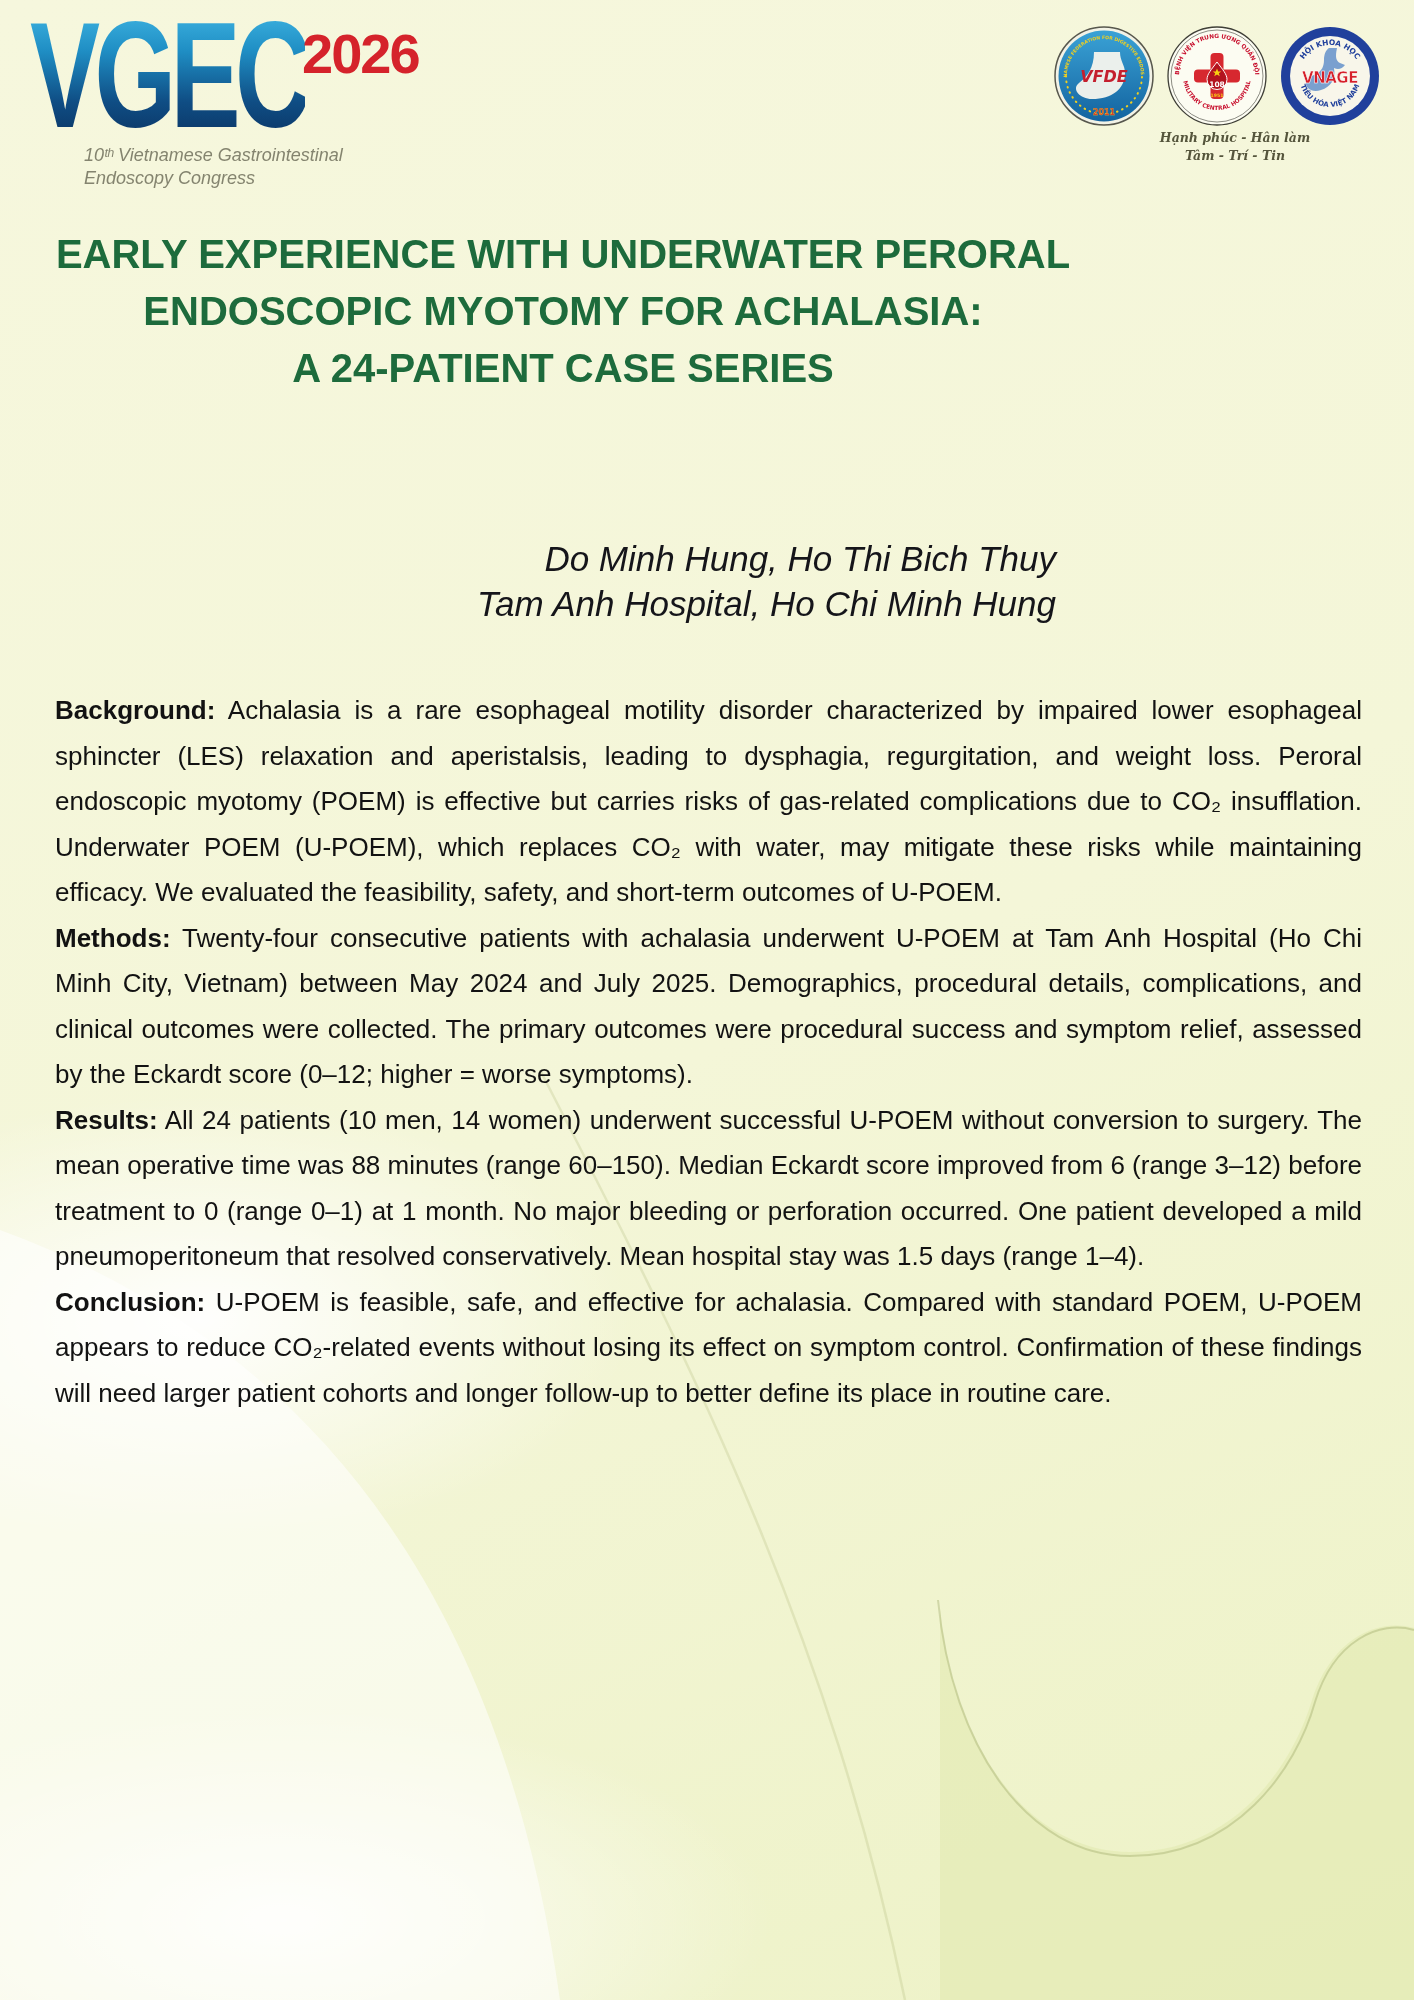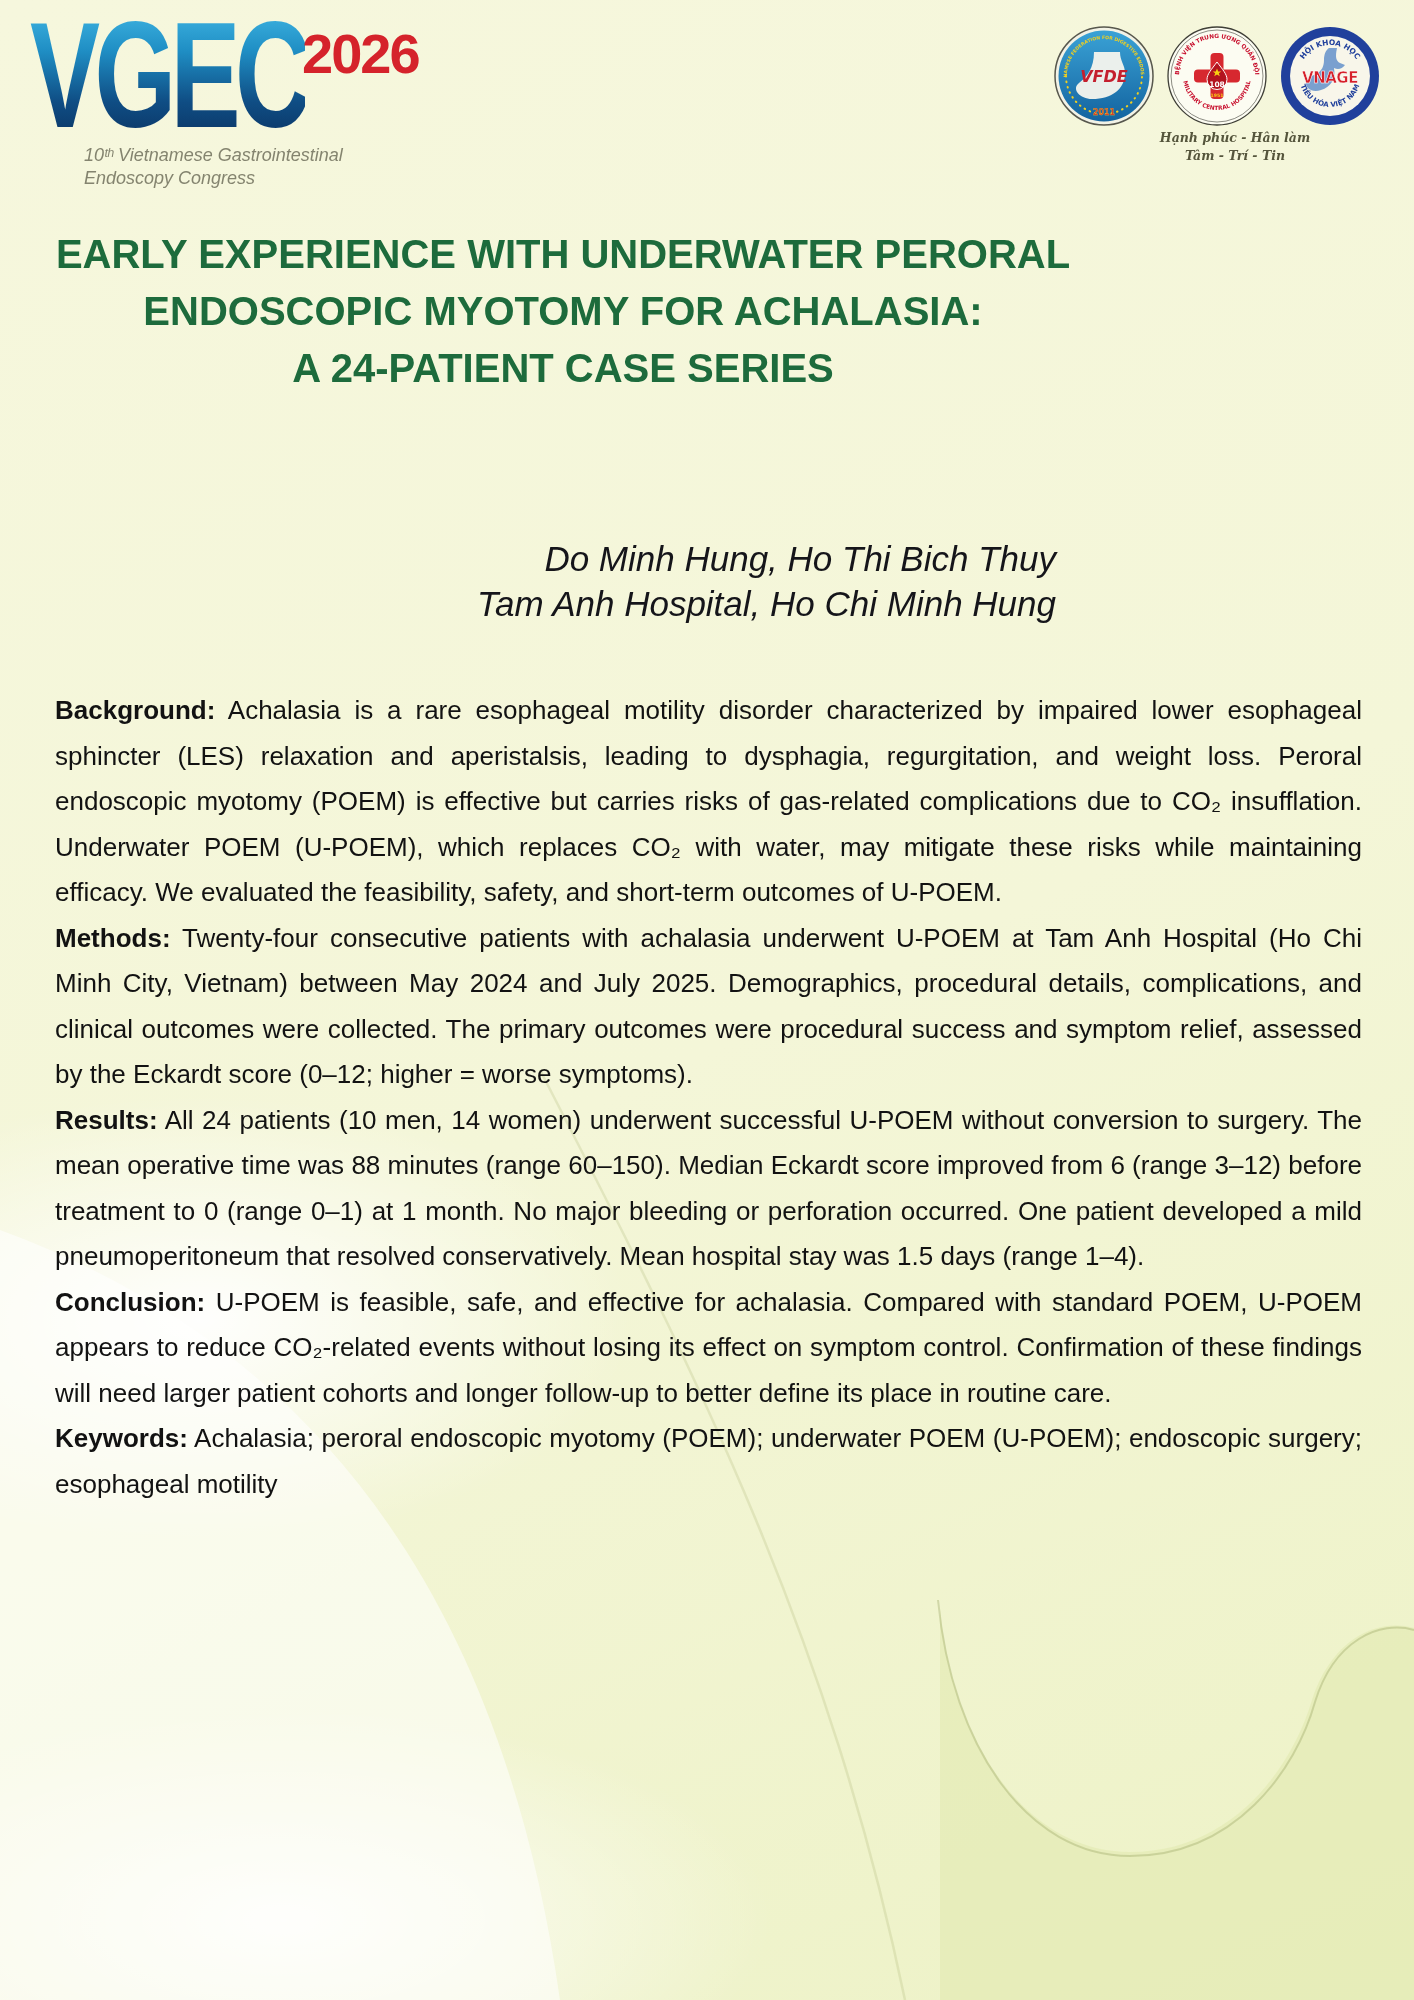--- a/index.html
+++ b/index.html
@@ -168,16 +168,15 @@
   <div class="authors">
     <div>Do Minh Hung, Ho Thi Bich Thuy</div>
     <div>Tam Anh Hospital, Ho Chi Minh Hung</div>
   </div>
 
   <div class="abstract-body">
     <p class="para"><b class="lbl">Background:</b> <span>Achalasia is a rare esophageal motility disorder characterized by impaired lower esophageal sphincter (LES) relaxation and aperistalsis, leading to dysphagia, regurgitation, and weight loss. Peroral endoscopic myotomy (POEM) is effective but carries risks of gas-related complications due to CO₂ insufflation. Underwater POEM (U-POEM), which replaces CO₂ with water, may mitigate these risks while maintaining efficacy. We evaluated the feasibility, safety, and short-term outcomes of U-POEM.</span></p>
     <p class="para"><b class="lbl">Methods:</b> <span>Twenty-four consecutive patients with achalasia underwent U-POEM at Tam Anh Hospital (Ho Chi Minh City, Vietnam) between May 2024 and July 2025. Demographics, procedural details, complications, and clinical outcomes were collected. The primary outcomes were procedural success and symptom relief, assessed by the Eckardt score (0–12; higher = worse symptoms).</span></p>
     <p class="para"><b class="lbl">Results:</b> <span>All 24 patients (10 men, 14 women) underwent successful U-POEM without conversion to surgery. The mean operative time was 88 minutes (range 60–150). Median Eckardt score improved from 6 (range 3–12) before treatment to 0 (range 0–1) at 1 month. No major bleeding or perforation occurred. One patient developed a mild pneumoperitoneum that resolved conservatively. Mean hospital stay was 1.5 days (range 1–4).</span></p>
     <p class="para"><b class="lbl">Conclusion:</b> <span>U-POEM is feasible, safe, and effective for achalasia. Compared with standard POEM, U-POEM appears to reduce CO₂-related events without losing its effect on symptom control. Confirmation of these findings will need larger patient cohorts and longer follow-up to better define its place in routine care.</span></p>
-    <p class="para"><b class="lbl">Keywords:</b> <span>Achalasia; peroral endoscopic myotomy (POEM); underwater POEM (U-POEM); endoscopic surgery; esophageal motility</span></p>
   </div>
 
 </div>
 
 </body></html>

